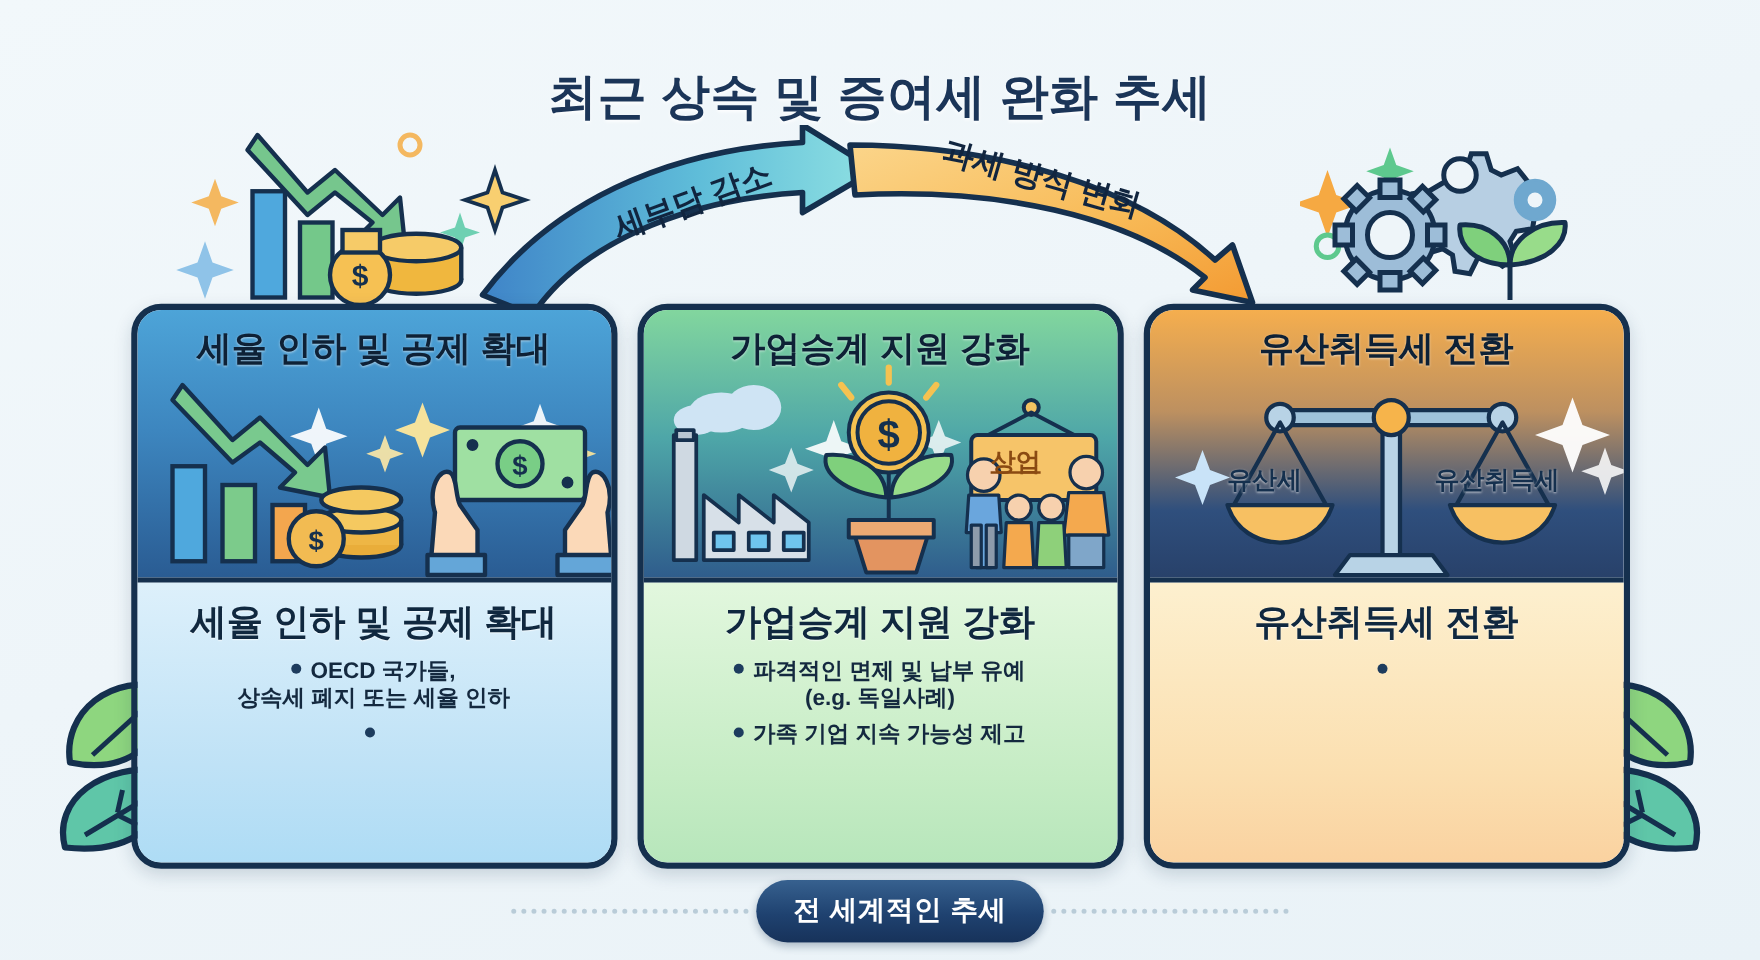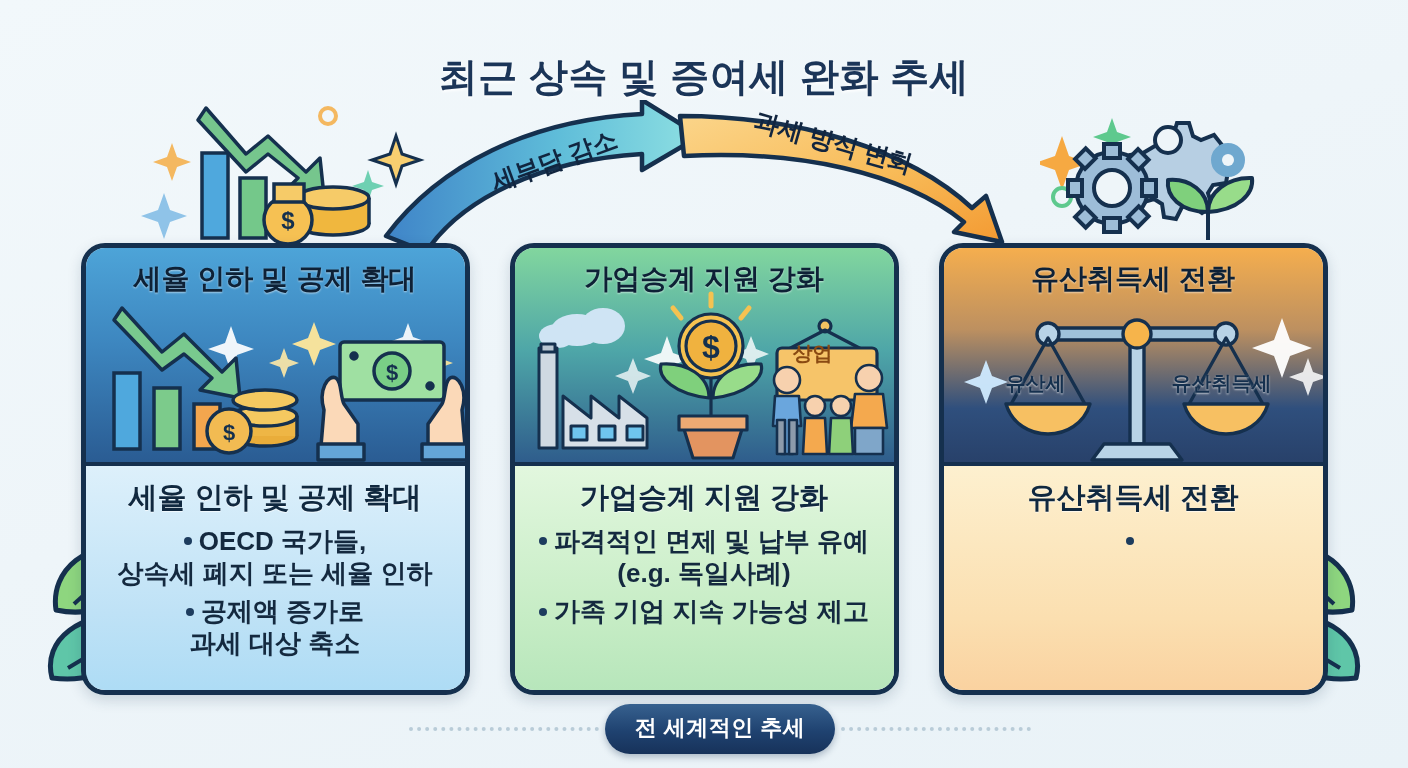--- a/index.html
+++ b/index.html
@@ -48,21 +48,21 @@
   #label-left  { left: 108px; top: 44px;  transform: rotate(-20deg); }
   #label-right { left: 372px; top: 26px;  transform: rotate(16deg); }
 
   
   .cards {
     position: absolute;
     left: 0; top: 243px;
     width: 100%; height: 456px;
     display: flex;
     justify-content: center;
-    gap: 40px;
+    gap: 16px;
   }
   .card {
     width: 389px; height: 452px;
     border: 5px solid #15304e;
     border-radius: 24px;
     overflow: hidden;
     display: flex;
     flex-direction: column;
     box-shadow: 0 5px 14px rgba(20,45,80,0.17);
     position: relative;
@@ -94,21 +94,21 @@
   .card-heading {
     font-size: 29px;
     font-weight: 800;
     color: #10283f;
     text-align: center;
     margin-bottom: 8px;
     text-shadow: 0 1px 1px rgba(255,255,255,0.7);
   }
   .bullets { width: 100%; }
   .bullet {
-    font-size: 26px;
+    font-size: 18px;
     font-weight: 700;
     color: #14293f;
     text-align: center;
     line-height: 1.22;
     margin-bottom: 7px;
     position: relative;
   }
   .bullet .dot {
     display: inline-block;
     width: 8px; height: 8px;
@@ -349,21 +349,21 @@
           <path d="M376 162 C 382 142, 372 126, 364 130 C 358 134, 360 148, 356 156 L342 176 L342 210 L380 210 Z"></path>
           <rect x="232" y="196" width="46" height="16" fill="#64a6d8"></rect>
           <rect x="336" y="196" width="46" height="16" fill="#64a6d8"></rect>
         </g>
       </svg>
     </div>
     <div class="card-body">
       <div class="card-heading">세율 인하 및 공제 확대</div>
       <div class="bullets">
         <div class="bullet"><span class="dot"></span><span>OECD 국가들,<br>상속세 폐지 또는 세율 인하</span></div>
-        <div class="bullet"><span class="dot"></span><span>공제액 증가로<br>과세 대상 축소</span></div>
+        <div class="bullet"><span class="dot"></span></div>
       </div>
     </div>
   </div>
 
   <div class="card" id="card-2">
     <div class="card-art">
       <div class="card-art-title">가업승계 지원 강화</div>
       <svg width="389" height="218" viewBox="0 0 389 218" style="position:absolute;top:0;left:0;">
         <g>
           <path d="M152 88 l6 17 17 6 -17 6 -6 17 -6 -17 -17 -6 17 -6z" fill="#ffffff" opacity="0.9"></path>
@@ -415,21 +415,21 @@
             <rect x="274" y="172" width="8" height="34" fill="#8d9bab"></rect>
           <circle cx="354" cy="130" r="13" fill="#f7d1ae"></circle>
           <path d="M340 146 L368 146 L372 180 L336 180 Z" fill="#f4a94e"></path>
           <path d="M340 180 L368 180 L368 206 L340 206 Z" fill="#7fa6c9"></path>
           <circle cx="300" cy="158" r="10" fill="#f7d1ae"></circle>
           <path d="M290 170 L310 170 L312 206 L288 206 Z" fill="#f4a94e"></path>
           <circle cx="326" cy="158" r="10" fill="#f7d1ae"></circle>
           <path d="M316 170 L336 170 L338 206 L314 206 Z" fill="#8ed07a"></path>
         </g>
       </svg>
-      <div class="sign-label" style="left:278px;top:92px;">상업</div>
+      <div class="sign-label" style="left:278px;top:108px;text-decoration:underline;">상업</div>
     </div>
     <div class="card-body">
       <div class="card-heading">가업승계 지원 강화</div>
       <div class="bullets">
         <div class="bullet"><span class="dot"></span><span>파격적인 면제 및 납부 유예<br>(e.g. 독일사례)</span></div>
         <div class="bullet"><span class="dot"></span><span>가족 기업 지속 가능성 제고</span></div>
       </div>
     </div>
   </div>
 

